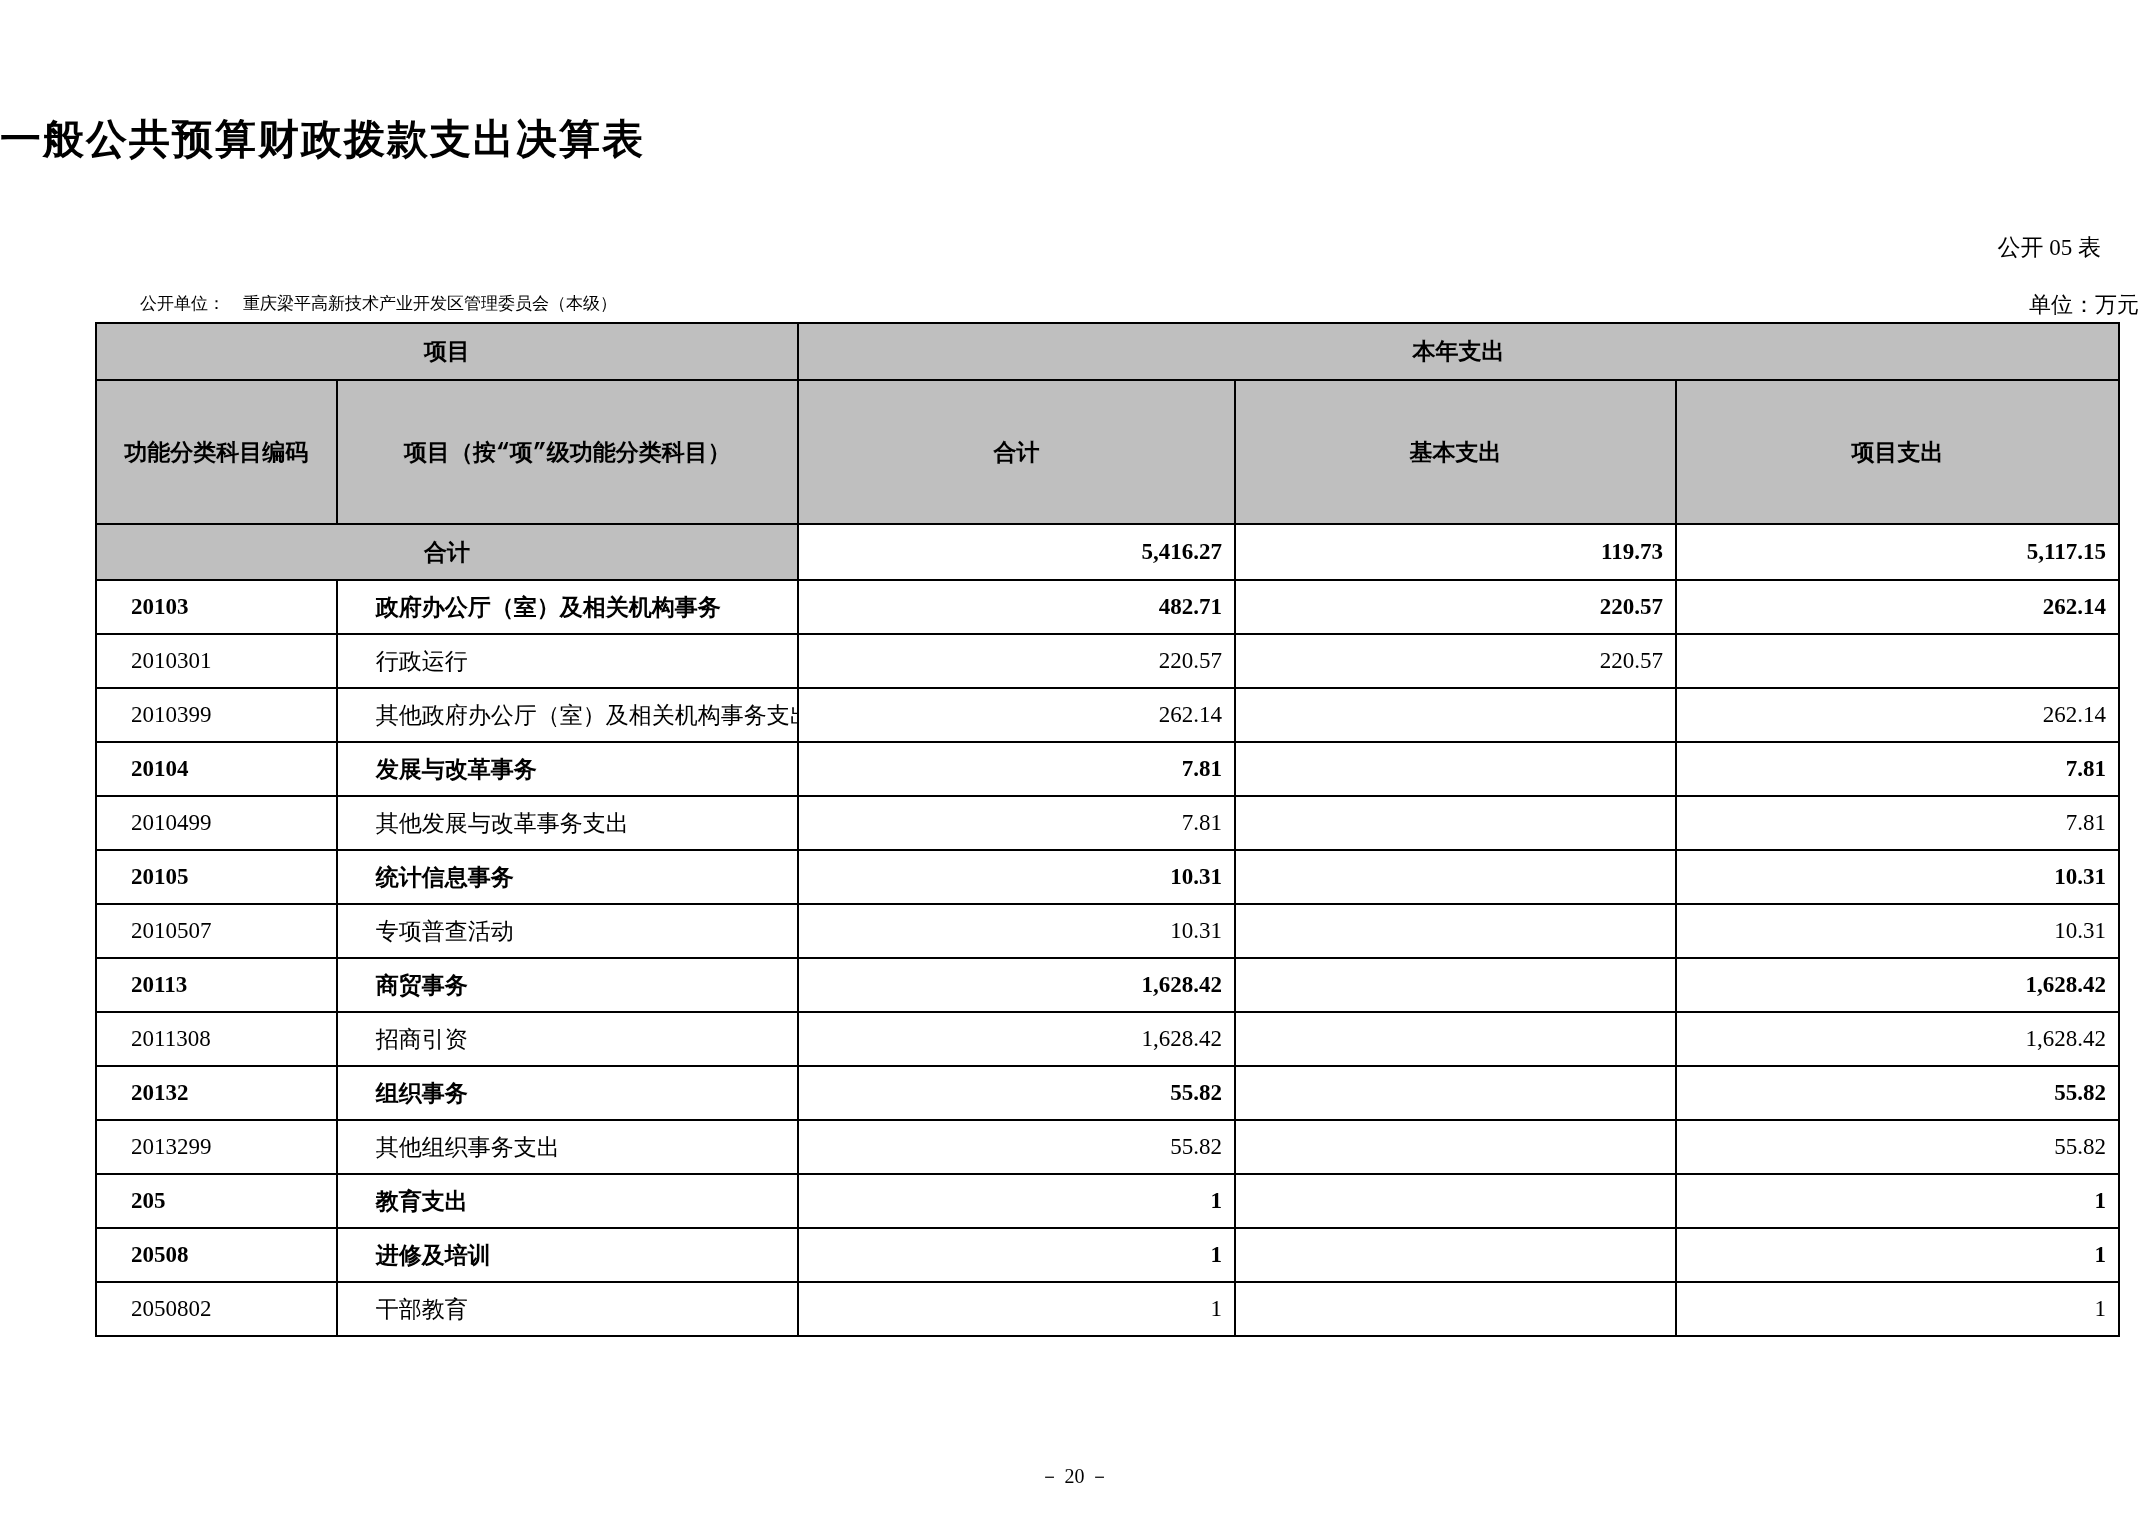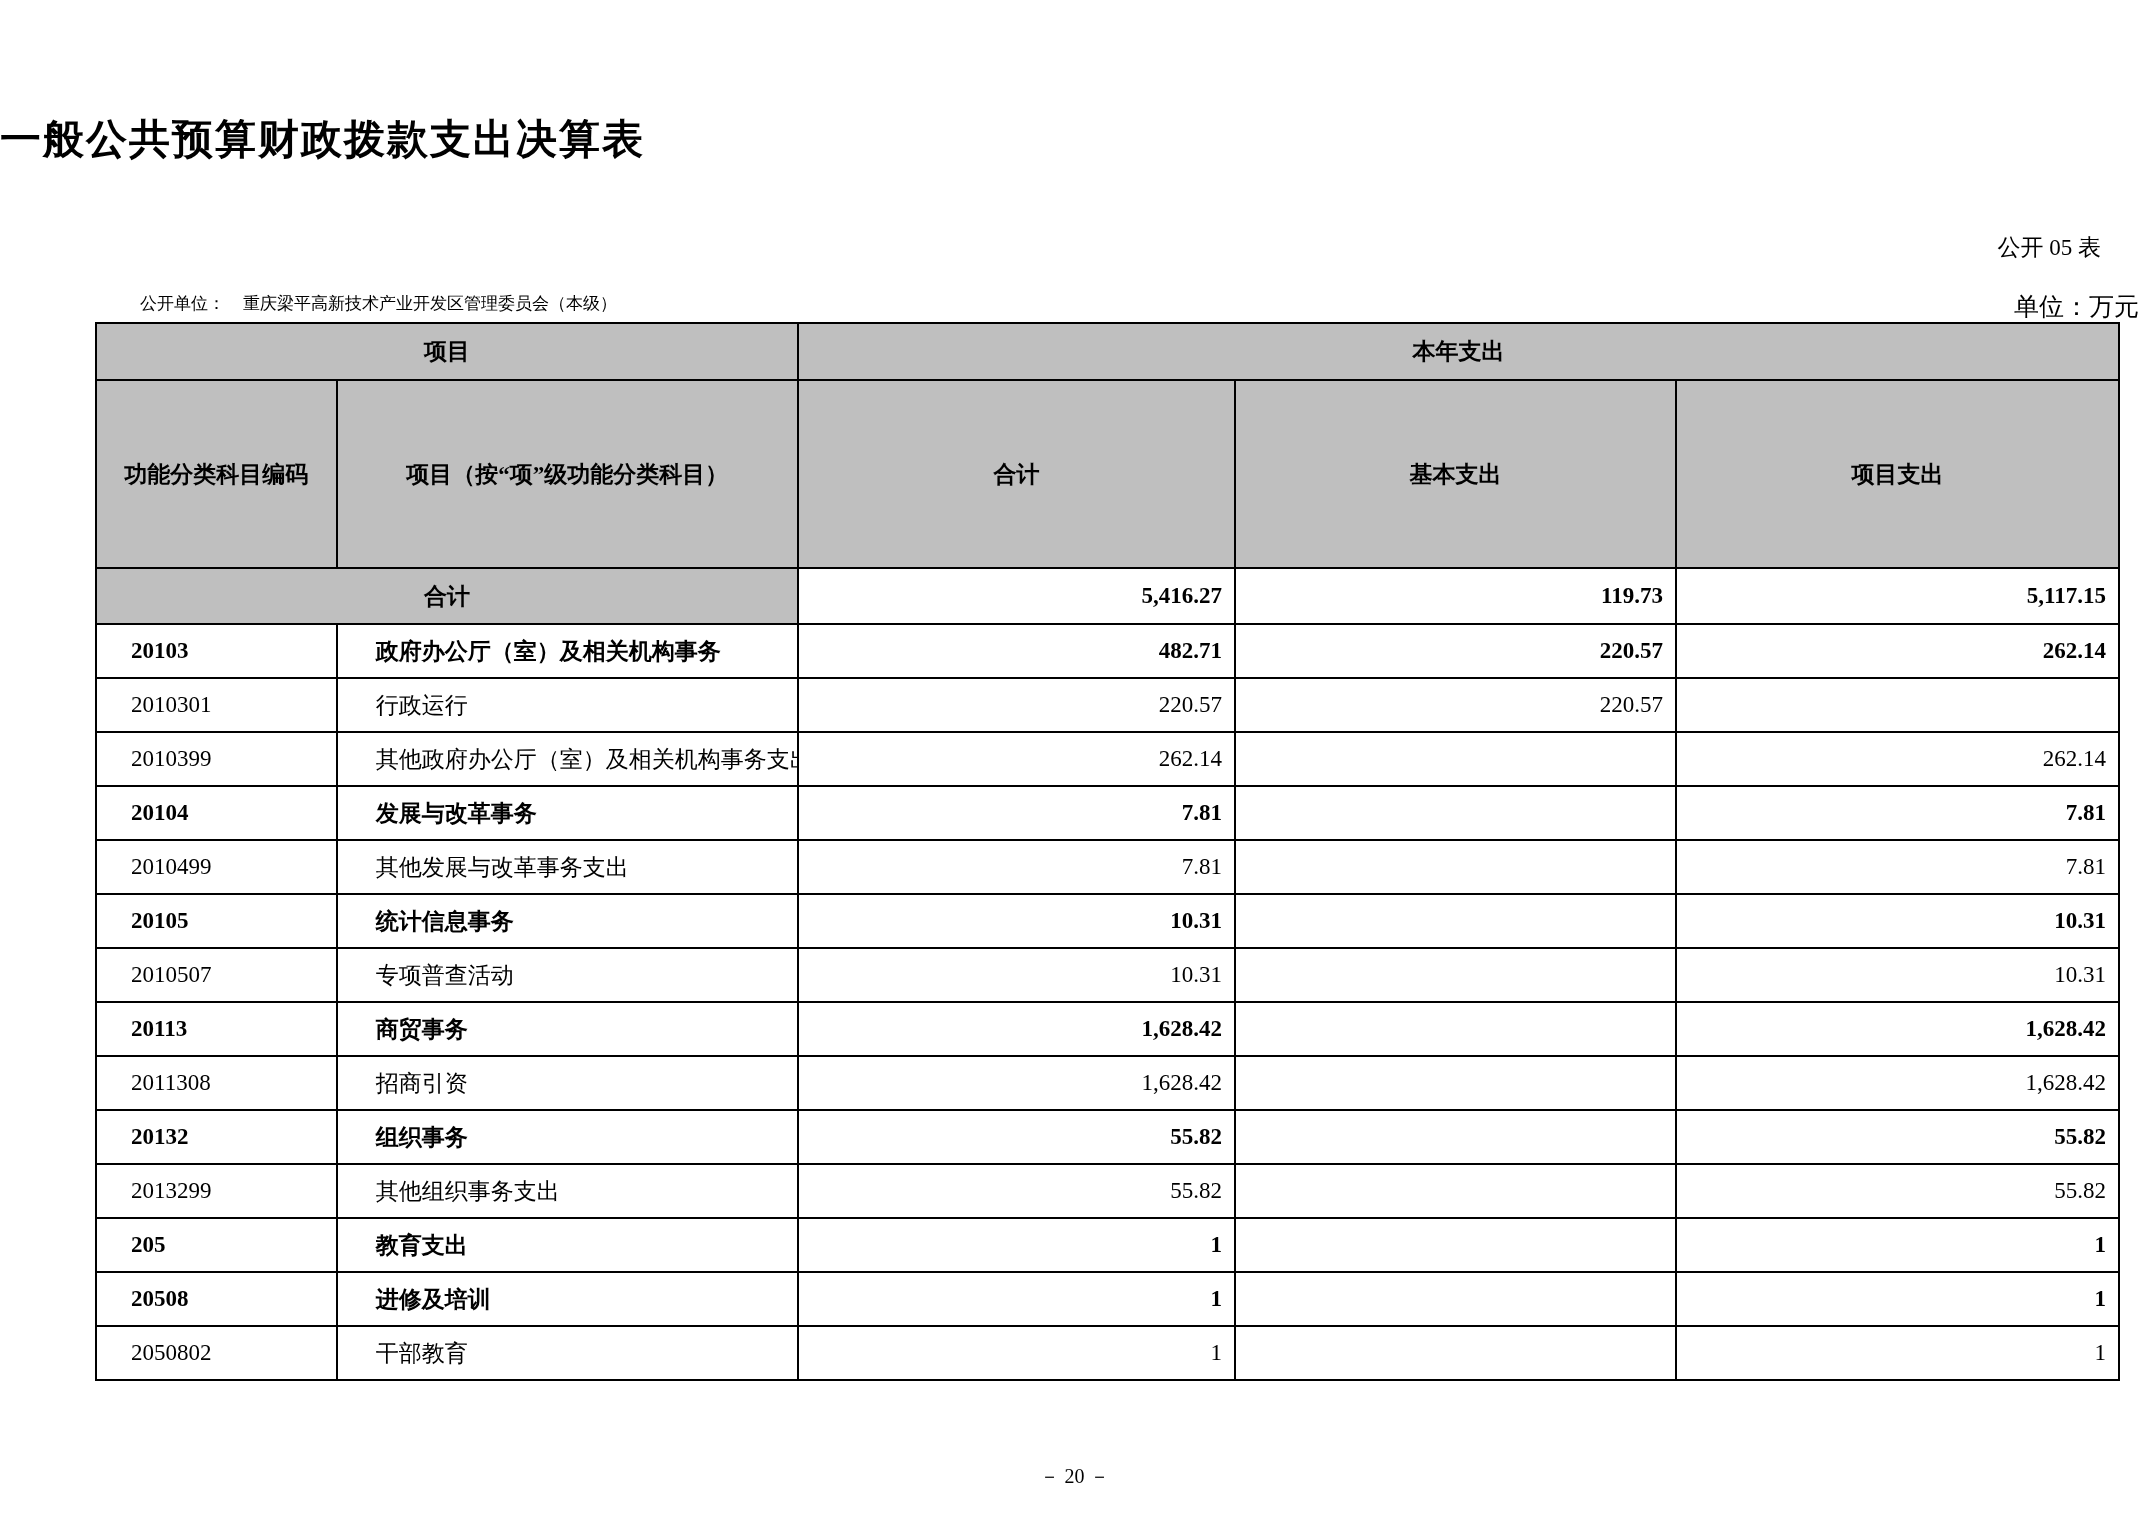--- a/index.html
+++ b/index.html
@@ -33,39 +33,39 @@
   }
   .meta-left{
     position:absolute;
     top:292px;left:140px;
     font-size:17px;
   }
   .meta-left .unit-name{margin-left:18px;}
   .meta-right{
     position:absolute;
     top:290px;right:10px;
-    font-size:25px;
+    font-size:22px;
   }
   table.budget{
     position:absolute;
     left:95px;top:322px;
     width:2025px;
     border-collapse:collapse;
     table-layout:fixed;
   }
   table.budget th,
   table.budget td{
     border:2px solid var(--border-color);
     font-size:23px;
     vertical-align:middle;
     overflow:hidden;
     white-space:nowrap;
   }
   tr.h1{height:57px;}
-  tr.h2{height:188px;}
+  tr.h2{height:144px;font-family:Liberation Mono, monospace;}
   tr.total-row{height:56px;}
   tr.data-row{height:54px;}
   th.grp,th.colhead{
     background:var(--header-bg);
     font-weight:bold;
     text-align:center;
     margin-top:12px;
   }
   td.total-label{
     background:var(--header-bg);

